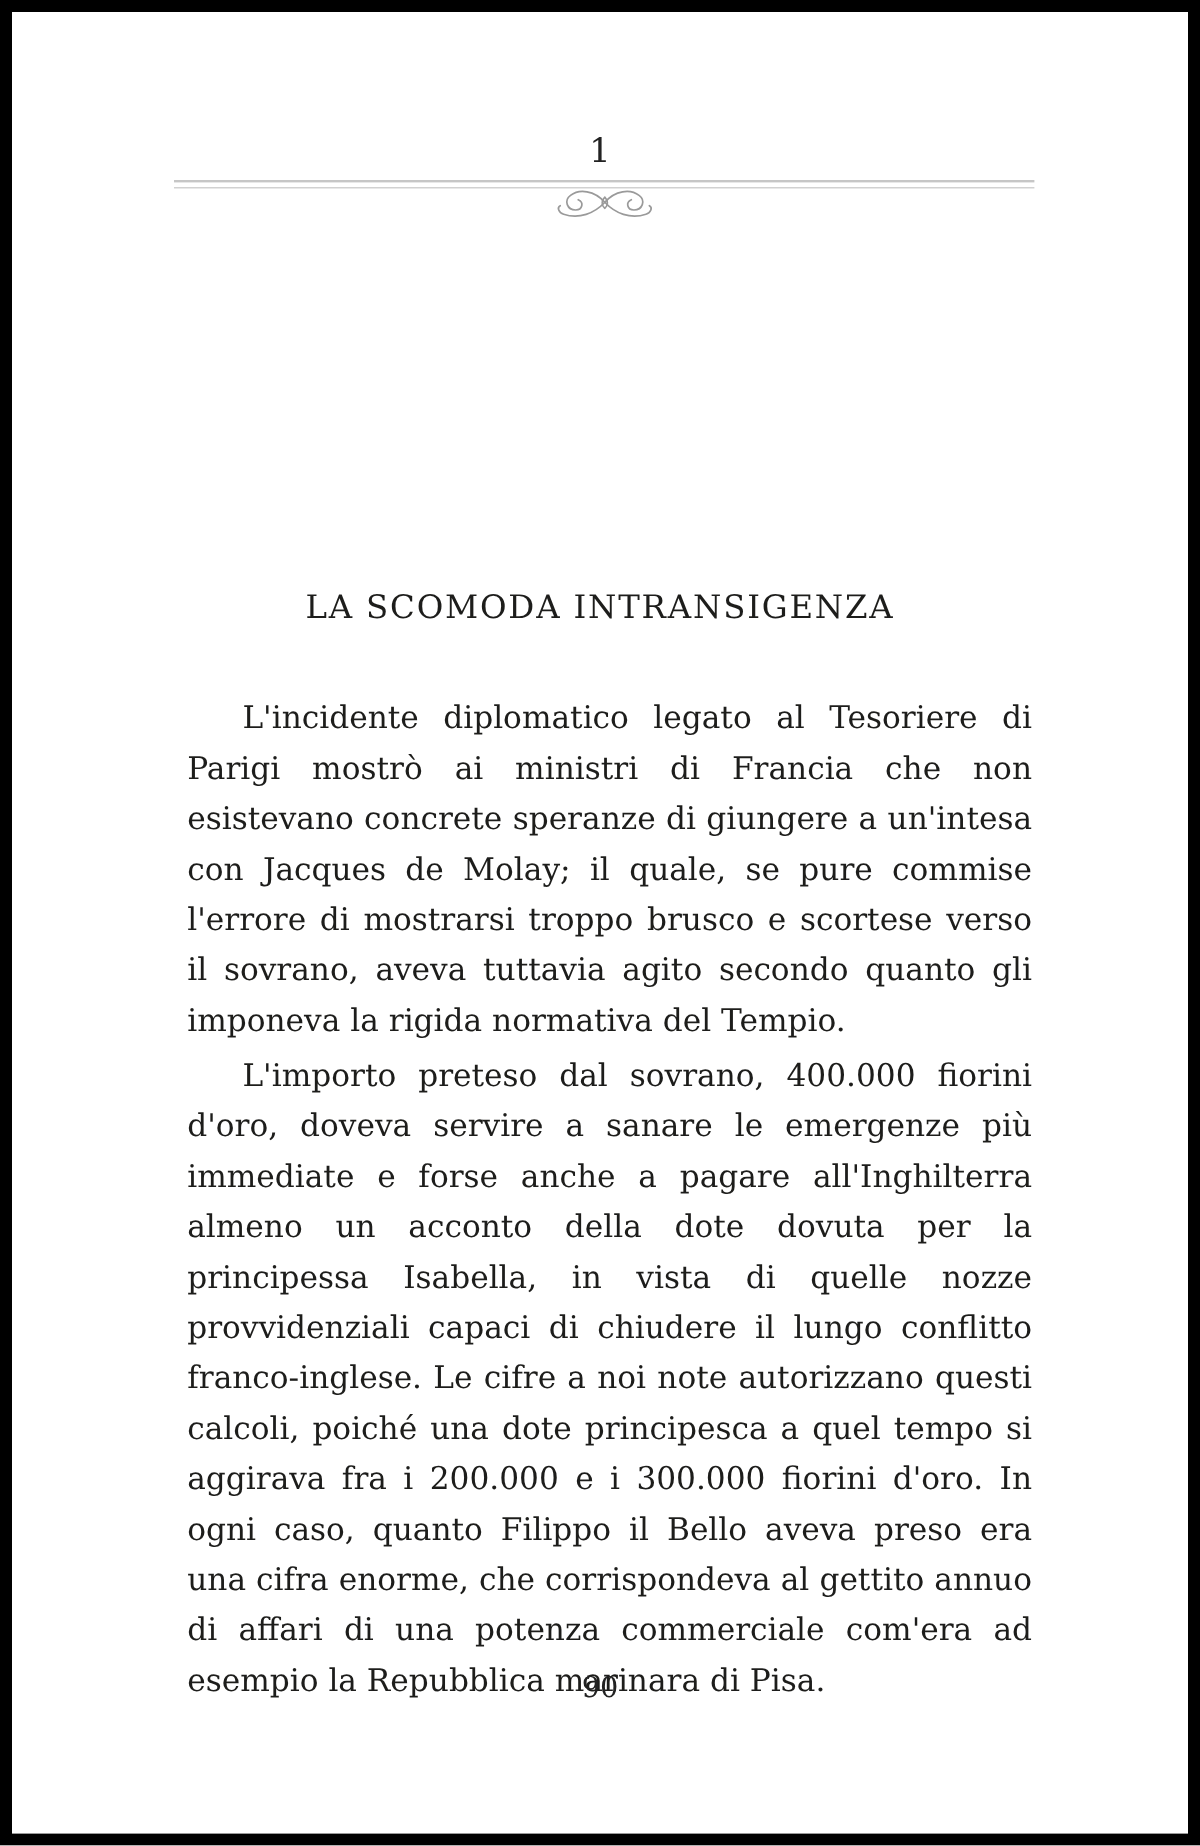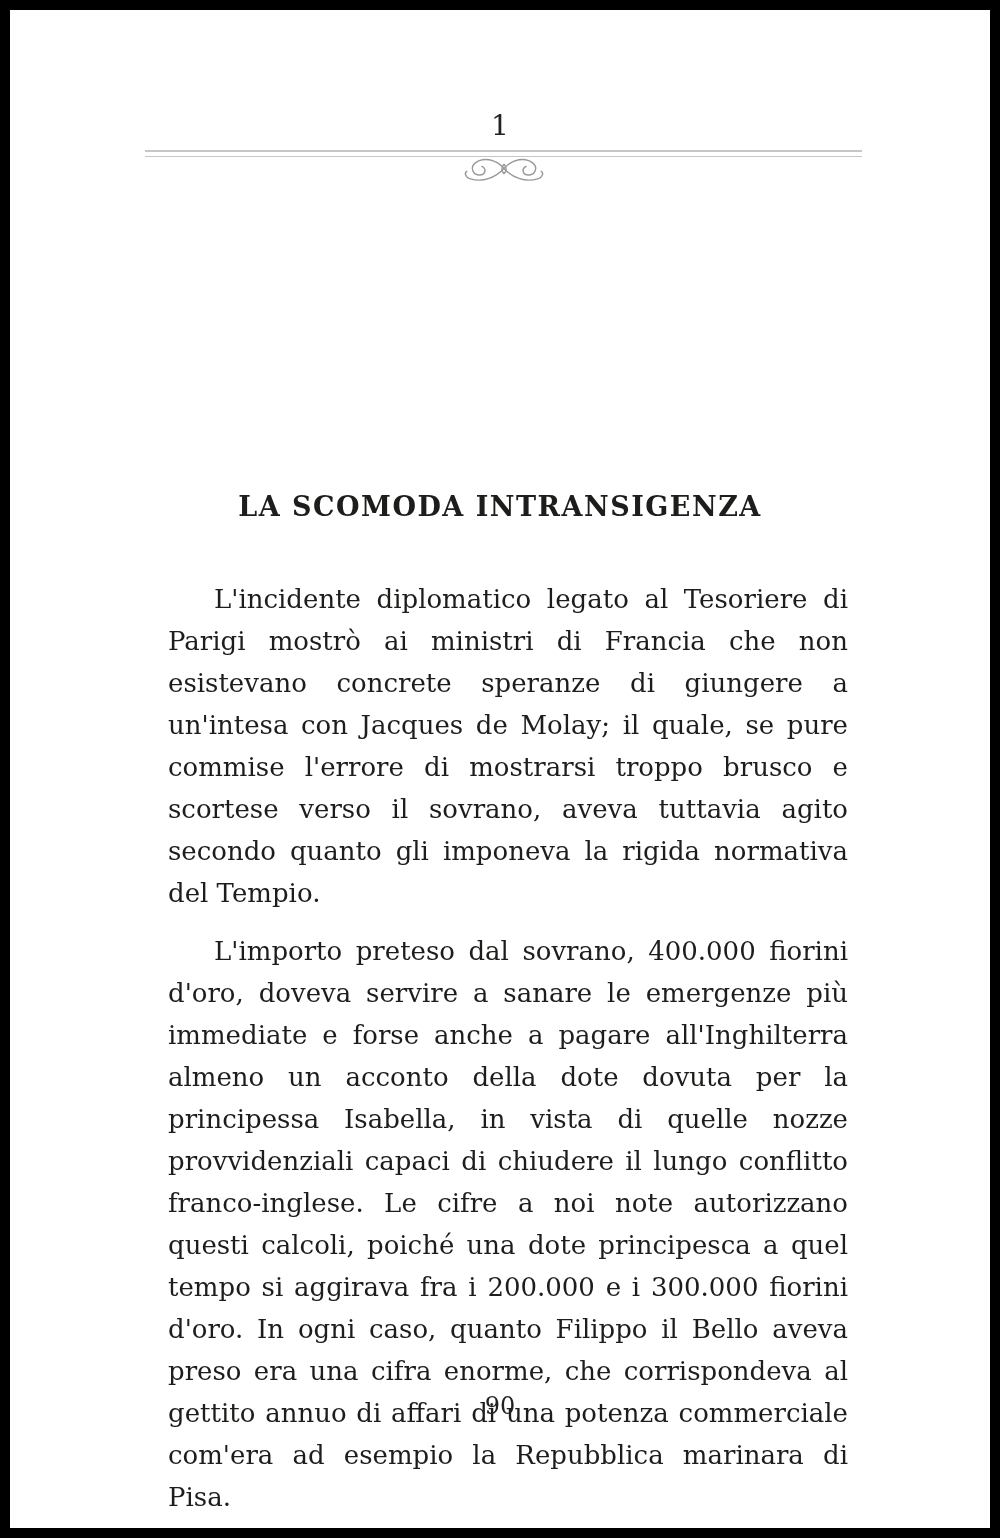--- a/index.html
+++ b/index.html
@@ -41,34 +41,34 @@
     top: 2px;
     transform: translateX(-50%);
     width: 100px;
     height: 36px;
   }
   .ornament svg { display: block; width: 100%; height: 100%; }
   .title {
     margin: 292px 0 0 0;
     text-align: center;
     font-size: 27px;
-    font-weight: bold;
+    font-weight: normal;
     line-height: 38px;
     letter-spacing: 1.5px;
     color: #1d1d1b;
   }
   .body-text {
     margin: 52px 0 0 142px;
     width: 712px;
     text-align: justify;
     font-size: 26px;
     line-height: 42px;
   }
   .body-text p {
-    margin: 16px;
+    margin: 4px;
     text-indent: 46px;
   }
   .page-number {
     position: absolute;
     left: 0;
     right: 0;
     bottom: 108px;
     text-align: center;
     font-size: 24px;
     color: #222222;

